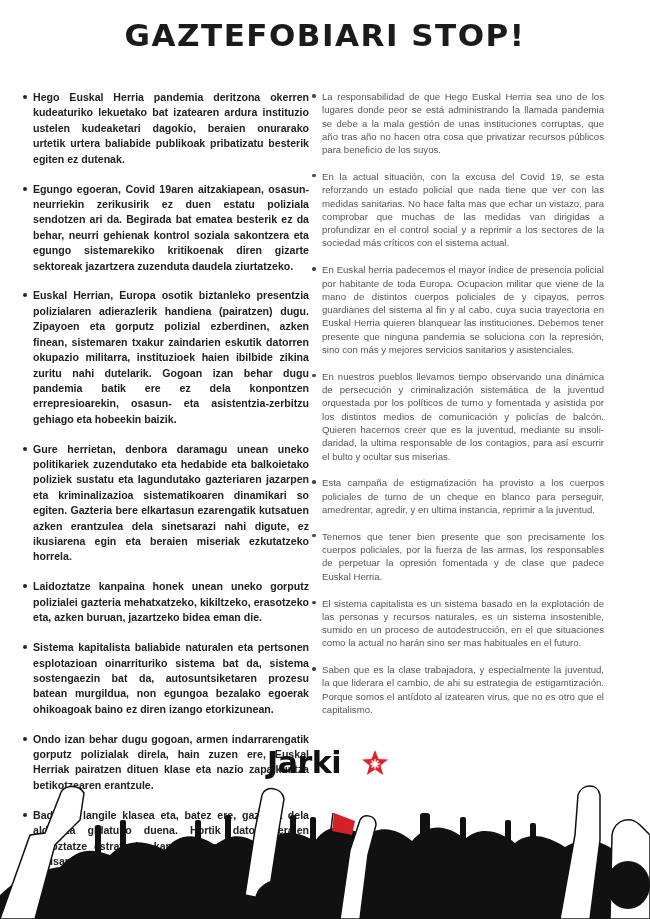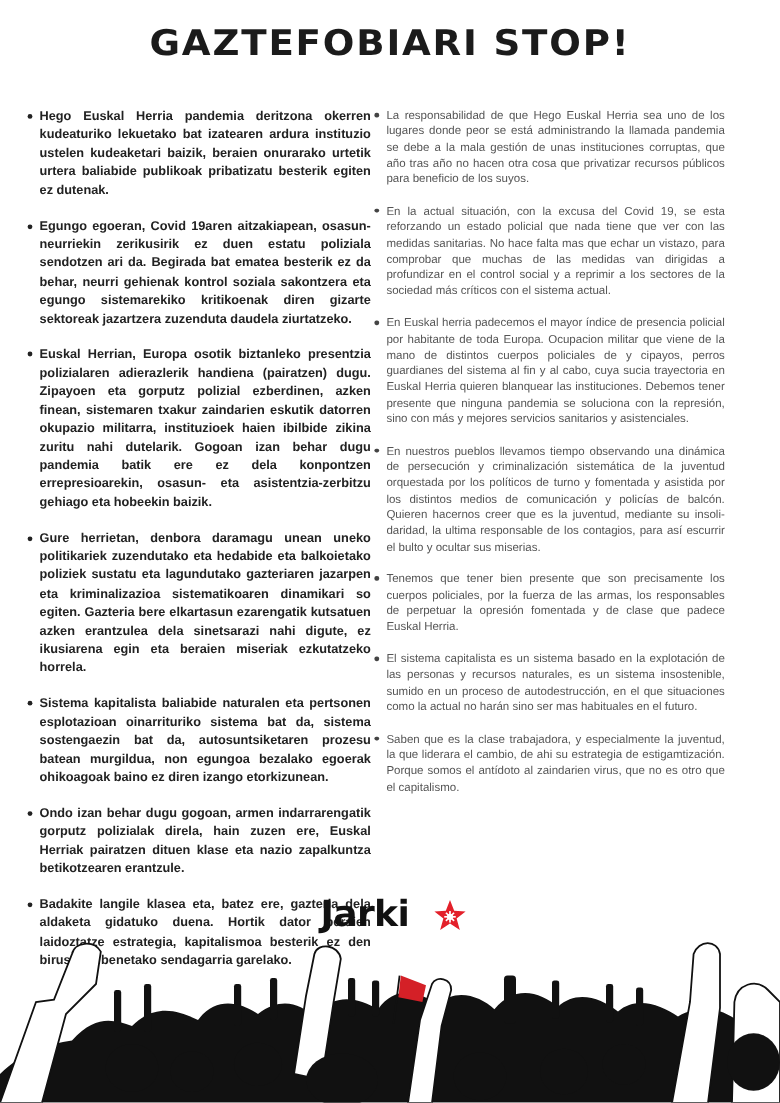--- a/index.html
+++ b/index.html
@@ -44,37 +44,39 @@
     font-size: 30px; letter-spacing: -0.5px; color: #111;
   }
   .crowd { position: absolute; left: 0; top: 775px; width: 650px; height: 144px; }
 </style>
 </head>
 <body>
 
 <div class="title">GAZTEFOBIARI STOP!</div>
 
 <div class="col left">
-  <div class="item"><span class="bullet"></span><span>Hego Euskal Herria pandemia deritzona okerren kudeatu­riko lekuetako bat izatearen ardura instituzio ustelen kudeaketari baizik, beraien onurarako urtetik urtera baliabide publikoak pribatizatu besterik egiten ez dute­nak.</span></div>
+  <div class="item"><span class="bullet"></span><span>Hego Euskal Herria pandemia deritzona okerren kudeatu­riko lekuetako bat izatearen ardura instituzio ustelen kudeaketari dagokio, beraien onurarako urtetik urtera baliabide publikoak pribatizatu besterik egiten ez dute­nak.</span></div>
   <div class="item"><span class="bullet"></span><span>Egungo egoeran, Covid 19aren aitzakiapean, osasun-neu­rriekin zerikusirik ez duen estatu poliziala sendotzen ari da. Begirada bat ematea besterik ez da behar, neurri gehienak kontrol soziala sakontzera eta egungo sistema­rekiko kritikoenak diren gizarte sektoreak jazartzera zuzenduta daudela ziurtatzeko.</span></div>
   <div class="item"><span class="bullet"></span><span>Euskal Herrian, Europa osotik biztanleko presentzia poli­zialaren adierazlerik handiena (pairatzen) dugu. Zipayoen eta gorputz polizial ezberdinen, azken finean, sistemaren txakur zaindarien eskutik datorren okupazio militarra, instituzioek haien ibilbide zikina zuritu nahi dutelarik. Gogoan izan behar dugu pandemia batik ere ez dela konpontzen errepresioarekin, osasun- eta asistent­zia-zerbitzu gehiago eta hobeekin baizik.</span></div>
   <div class="item"><span class="bullet"></span><span>Gure herrietan, denbora daramagu unean uneko politika­riek zuzendutako eta hedabide eta balkoietako poliziek sustatu eta  lagundutako gazteriaren jazarpen eta krimi­nalizazioa sistematikoaren dinamikari so egiten. Gazteria bere elkartasun ezarengatik kutsatuen azken erantzulea dela sinetsarazi nahi digute, ez ikusiarena egin eta beraien miseriak ezkutatzeko horrela.</span></div>
+  <div class="item"><span class="bullet"></span><span>Laidoztatze kanpaina honek unean uneko gorputz polizia­lei gazteria mehatxatzeko, kikiltzeko, erasotzeko eta, azken buruan, jazartzeko bidea eman die.</span></div>
   <div class="item"><span class="bullet"></span><span>Sistema kapitalista baliabide naturalen eta pertsonen esplotazioan oinarrituriko sistema bat da, sistema sos­tengaezin bat da, autosuntsiketaren prozesu batean mur­gildua, non egungoa bezalako egoerak ohikoagoak baino ez diren izango etorkizunean.</span></div>
   <div class="item"><span class="bullet"></span><span>Ondo izan behar dugu gogoan, armen indarrarengatik gor­putz polizialak direla, hain zuzen ere, Euskal Herriak pai­ratzen dituen klase eta nazio zapalkuntza betikotzearen erantzule.</span></div>
   <div class="item"><span class="bullet"></span><span>Badakite langile klasea eta, batez ere, gazteria dela aldaketa gidatuko duena. Hortik dator beraien laidoztatze estrategia, kapitalismoa besterik ez den birusaren bene­tako sendagarria garelako.</span></div>
 </div>
 
 <div class="col right">
   <div class="item"><span class="bullet"></span><span>La responsabilidad de que Hego Euskal Herria sea uno de los lugares donde peor se está administrando la llamada pande­mia se debe a la mala gestión de unas instituciones corruptas, que año tras año no hacen otra cosa que privatizar recursos públicos para beneficio de los suyos.</span></div>
   <div class="item"><span class="bullet"></span><span>En la actual situación, con la excusa del Covid 19, se esta reforzando un estado policial que nada tiene que ver con las medidas sanitarias. No hace falta mas que echar un vistazo, para comprobar que muchas de las medidas van dirigidas a profundizar en el control social y a reprimir a los sectores de la sociedad más críticos con el sistema actual.</span></div>
   <div class="item"><span class="bullet"></span><span>En Euskal herria padecemos el mayor índice de presencia poli­cial por habitante de toda Europa. Ocupacion militar que viene de la mano de distintos cuerpos policiales de y cipayos, perros guardianes del sistema al fin y al cabo, cuya sucia trayectoria en Euskal Herria quieren blanquear las instituciones. Debemos tener presente que ninguna pandemia se soluciona con la represión, sino con más y mejores servicios sanitarios y asis­tenciales.</span></div>
   <div class="item"><span class="bullet"></span><span>En nuestros pueblos llevamos tiempo observando una dinámi­ca de persecución y criminalización sistemática de la juventud orquestada por los políticos de turno y fomentada y asistida por los distintos medios de comunicación y policías de balcón. Quieren hacernos creer que es la juventud, mediante su insoli­daridad, la ultima responsable de los contagios, para así escu­rrir el bulto y ocultar sus miserias.</span></div>
+  <div class="item"><span class="bullet"></span><span>Esta campaña de estigmatización ha provisto a los cuerpos policiales de turno de un cheque en blanco para perseguir, amedrentar, agredir, y en ultima instancia, reprimir a la juven­tud.</span></div>
   <div class="item"><span class="bullet"></span><span>Tenemos que tener bien presente que son precisamente los cuerpos policiales, por la fuerza de las armas, los responsa­bles de perpetuar la opresión fomentada y de clase que padece Euskal Herria.</span></div>
   <div class="item"><span class="bullet"></span><span>El sistema capitalista es un sistema basado en la explotación de las personas y recursos naturales, es un sistema insosteni­ble, sumido en un proceso de autodestrucción, en el que situa­ciones como la actual no harán sino  ser mas habituales en el futuro.</span></div>
-  <div class="item"><span class="bullet"></span><span>Saben que es la clase trabajadora, y especialmente la juven­tud, la que liderara el cambio, de ahi su estrategia de estigam­tización. Porque somos el antídoto al zaindarien virus, que no es otro que el capitalismo.</span></div>
+  <div class="item"><span class="bullet"></span><span>Saben que es la clase trabajadora, y especialmente la juven­tud, la que liderara el cambio, de ahi su estrategia de estigam­tización. Porque somos el antídoto al izatearen virus, que no es otro que el capitalismo.</span></div>
 </div>
 
 <div class="logo">
   <span class="logo-inner">
     <span class="logo-text">Jarki</span>
     <svg width="28" height="28" viewBox="0 0 28 28">
       <polygon points="14,1 17.5,10 27,10.5 19.5,16.5 22.2,26 14,20.6 5.8,26 8.5,16.5 1,10.5 10.5,10" fill="#e3202a"></polygon>
       <g fill="#ffffff">
         <circle cx="14" cy="15" r="2.6"></circle>
         <rect x="13.3" y="10.2" width="1.4" height="9.6"></rect>

